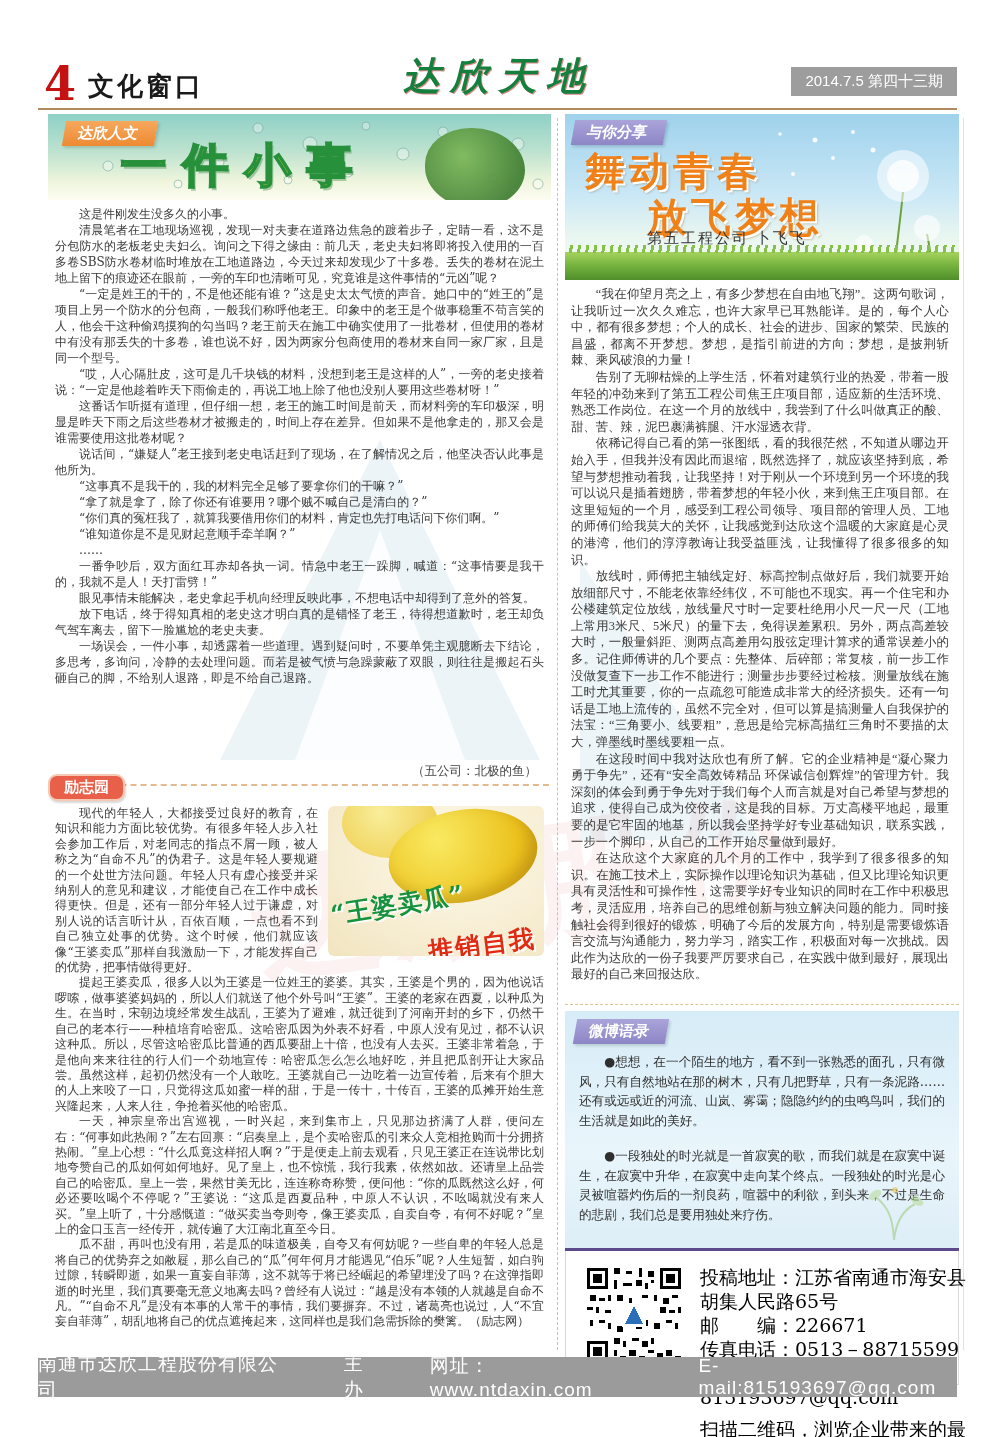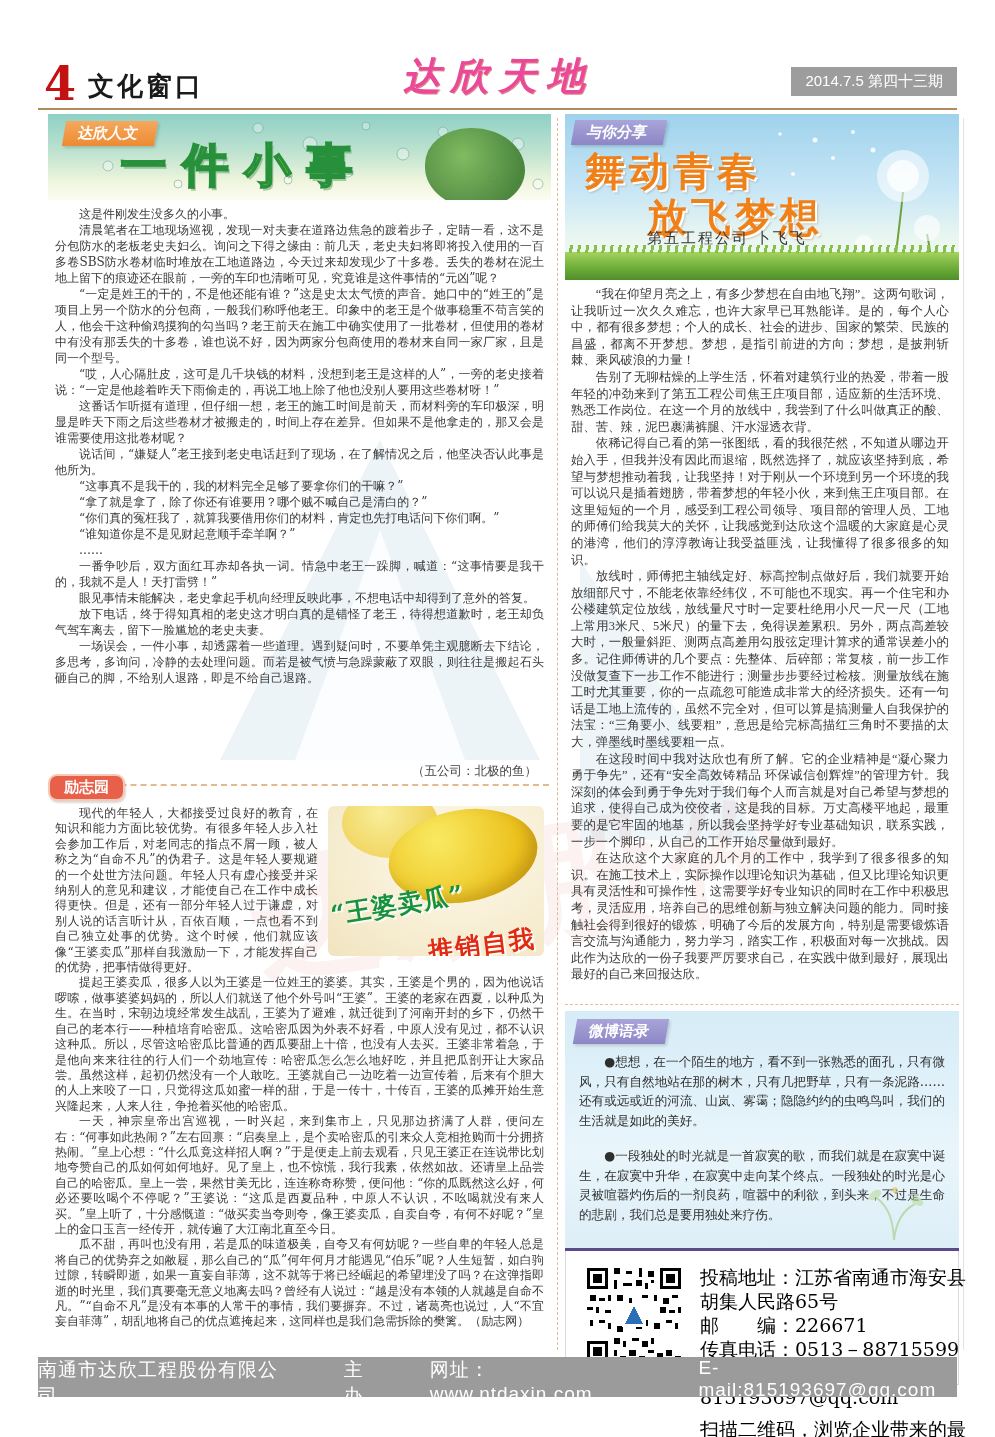--- a/index.html
+++ b/index.html
@@ -9,21 +9,21 @@
     background: #ffffff; overflow: hidden;
     font-family: "DejaVu Serif", "Liberation Serif", serif;
     color: #3a3a3a;
   }
   
   .hdr { position:absolute; top:52px; left:40px; right:38px; height:52px; }
   .hdr-left { position:absolute; left:4px; bottom:0; display:flex; align-items:flex-end; gap:12px; }
   .pgnum { color:#c41111; font-size:46px; line-height:40px; font-weight:900; font-family:"DejaVu Serif",serif; }
   .section-name { font-size:26px; font-weight:bold; color:#1a1a1a; letter-spacing:3px; font-family:Liberation Mono, monospace; }
   .masthead { position:absolute; left:0; right:0; text-align:center; bottom:2px;
-    font-size:38px; font-weight:900; font-style:italic; color:#ec4899; letter-spacing:10px;
+    font-size:38px; font-weight:900; font-style:italic; color:#15803d; letter-spacing:10px;
     font-family:"DejaVu Serif",serif; text-shadow:1px 1px 0 #d88; }
   .issue { position:absolute; right:0; bottom:8px; background:#9d9d9d; color:#fff;
     font-size:15px; padding:5px 14px; font-family:"Liberation Sans",sans-serif; }
   .hdr-rule { position:absolute; top:108px; left:38px; right:38px; height:0; border-top:2px solid #b18a5e; }
 
   
   .col-left  { position:absolute; left:48px;  top:114px; width:503px; }
   .col-right { position:absolute; left:565px; top:114px; width:394px; }
   .vsep { position:absolute; left:557px; top:118px; height:1232px; border-left:1px dashed #e3b98d; }
   .rsep { position:absolute; left:963px; top:118px; height:1232px; border-left:1px solid #e2e2e2; }
@@ -111,21 +111,21 @@
   .contact { display:flex; gap:16px; align-items:flex-start; padding:14px 8px 10px 18px;
     border:1px solid #d9d9d9; border-top:none; background:#fff; height:134px; }
   .qr { flex:0 0 auto; }
   .contact-lines { font-size:19px; line-height:24px; color:#000000; }
   .contact-lines p { margin:0; }
   .contact-lines .note1 { margin-top:8px; }
   .contact-lines .note2 { font-family:"DejaVu Serif",serif; }
 
   
   .footer { position:absolute; top:1357px; left:38px; right:38px; height:40px; background:#9b9b9b;
-    color:#fff; display:flex; justify-content:center; gap:46px;
+    color:#fff; display:flex; align-items:center; justify-content:center; gap:46px;
     font-size:19px; font-family:"Liberation Sans",sans-serif; letter-spacing:1px; }
 </style>
 </head>
 <body>
 
 <div class="page">
 
   <div class="hdr">
     <div class="hdr-left">
       <span class="pgnum">4</span>

